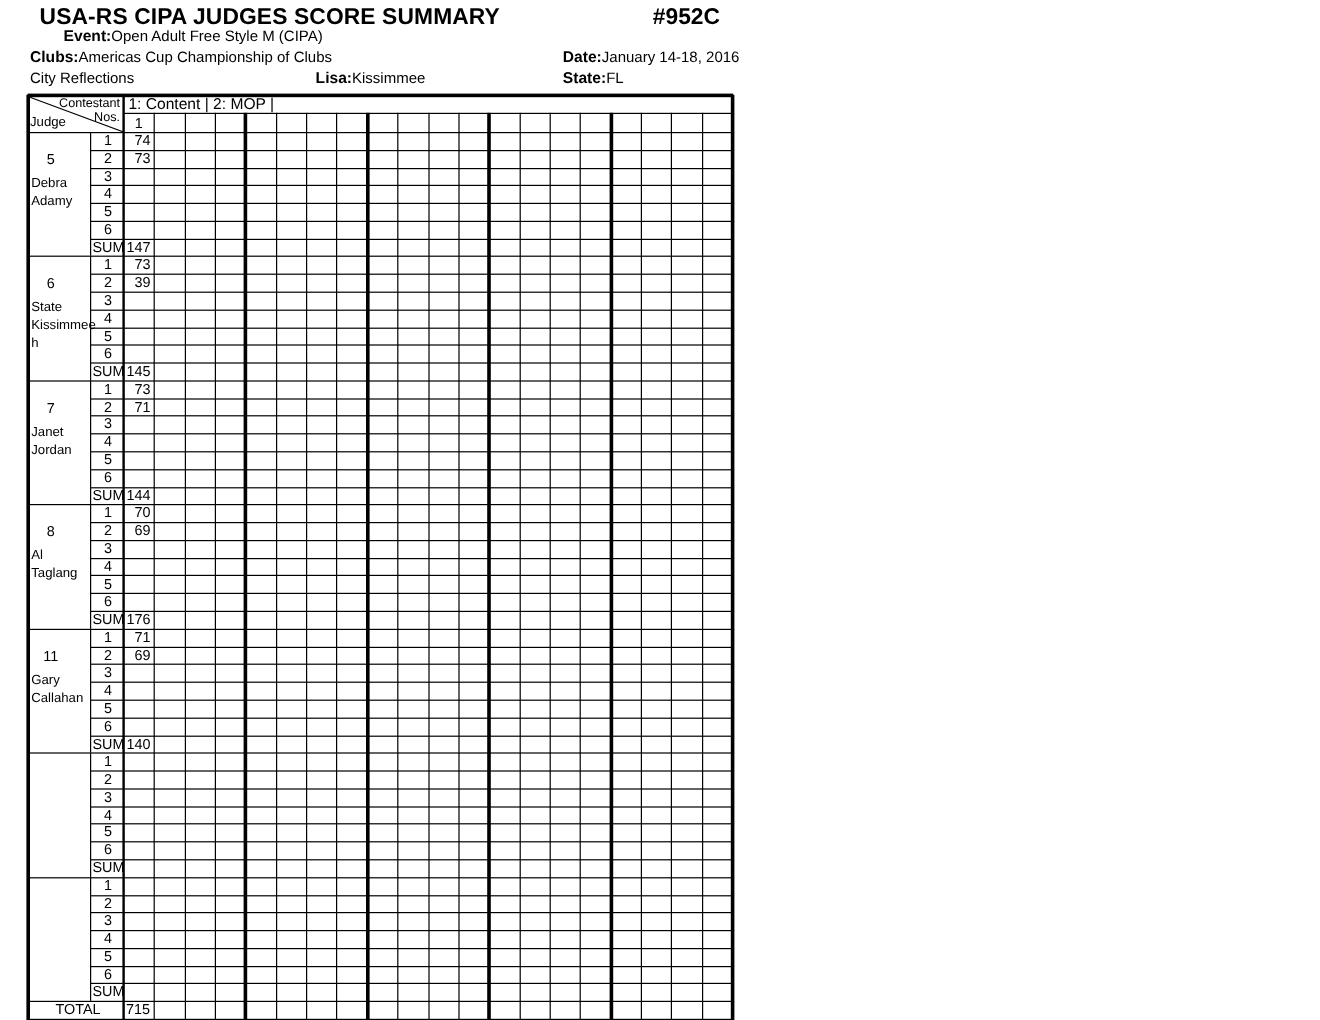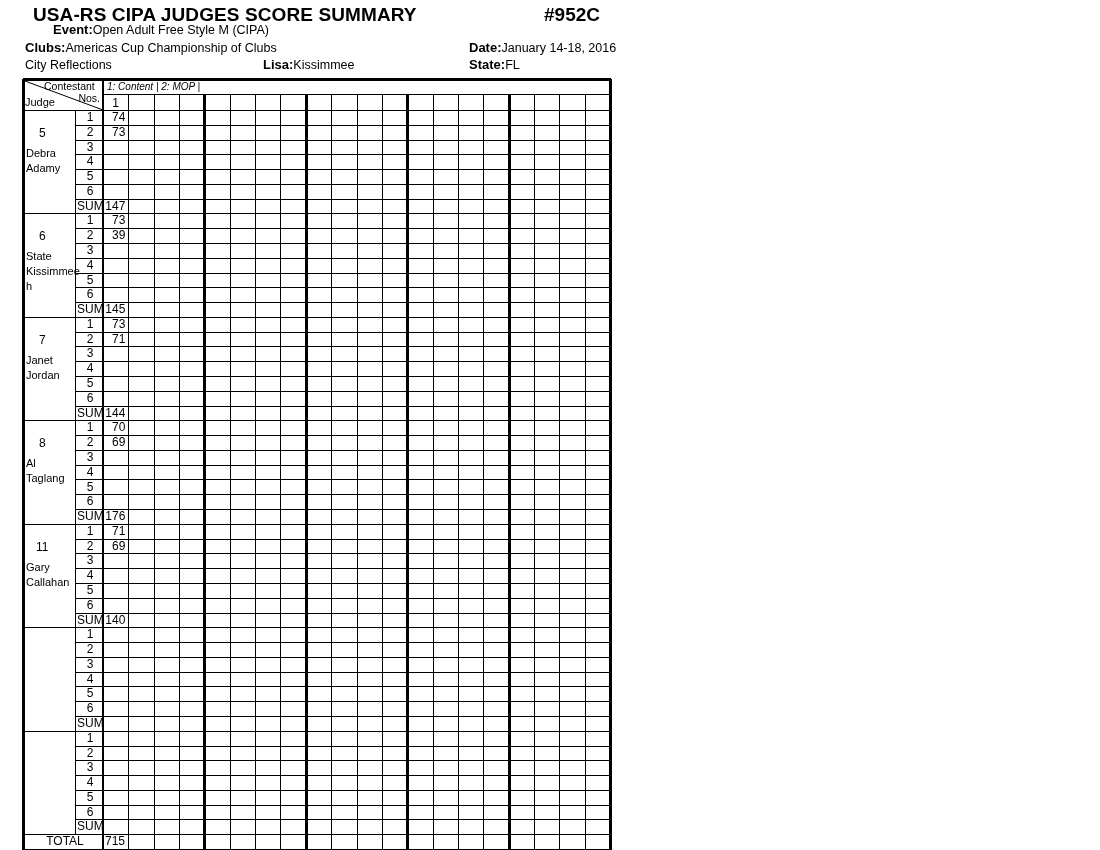--- a/index.html
+++ b/index.html
@@ -8,21 +8,21 @@
   .abs { position:absolute; white-space:nowrap; }
   .title { left:33px; top:4px; font-size:19px; font-weight:bold; letter-spacing:0.1px; }
   .formno { left:544px; top:4px; font-size:19px; font-weight:bold; }
   .meta { font-size:12.5px; line-height:14px; }
   .meta b { font-weight:bold; font-size:13px; }
   .meta span.v { font-weight:normal; }
 
   #grid { position:absolute; left:0; top:0; width:1100px; height:850px; }
   .hline, .vline { position:absolute; background:#000; }
   .cell { position:absolute; font-size:12px; line-height:13px; text-align:center; white-space:nowrap; overflow:visible; }
-  .small { font-size:10px;font-style:italic; }
+  .small { font-size:13px; }
   .judge-label { position:absolute; font-size:11px; line-height:15px; white-space:nowrap; }
 </style>
 </head>
 <body>
 
 <div class="abs title">USA-RS CIPA JUDGES SCORE SUMMARY</div>
 <div class="abs formno">#952C</div>
 
 <div class="abs meta" style="left:25px; top:23px;margin-left:28px;">
   <b>Event:</b><span class="v">Open Adult Free Style M  (CIPA)</span>
@@ -44,21 +44,21 @@
 <div id="grid">
     <div class="hline" style="left: 23px; top: 78px; width: 588px; height: 3px;"></div>
     <div class="vline" style="left: 22px; top: 79px; width: 3px; height: 771px;"></div>
     <div class="vline" style="left: 609px; top: 79px; width: 3px; height: 771px;"></div>
     <div class="hline" style="left: 103px; top: 94px; width: 507px; height: 1px;"></div>
     <div class="hline" style="left: 23px; top: 110px; width: 587px; height: 1px;"></div>
     <div class="vline" style="left: 102px; top: 79px; width: 2px; height: 771px;"></div>
     <svg width="80" height="31" style="position: absolute; left: 23px; top: 79px;">
       <line x1="2" y1="2" x2="80" y2="31" stroke="#000" stroke-width="1"></line>
     </svg>
-    <div class="cell" style="left: 44px; top: 80px; width: 56px; height: 13px; line-height: 13px; text-align: left; font-size: 10.5px;">Contestant</div>
+    <div class="cell" style="left: 44px; top: 80px; width: 56px; height: 13px; line-height: 13px; text-align: right; font-size: 10.5px;">Contestant</div>
     <div class="cell" style="left: 60px; top: 92px; width: 40px; height: 12px; line-height: 12px; text-align: right; font-size: 10.5px;">Nos.</div>
     <div class="cell" style="left: 25px; top: 96px; width: 40px; height: 13px; line-height: 13px; text-align: left; font-size: 11px;">Judge</div>
     <div class="cell small" style="left: 107px; top: 80px; width: 200px; height: 14px; line-height: 14px; text-align: left;">1: Content | 2: MOP |</div>
     <div class="vline" style="left: 128px; top: 94px; width: 1px; height: 756px;"></div>
     <div class="vline" style="left: 154px; top: 94px; width: 1px; height: 756px;"></div>
     <div class="vline" style="left: 179px; top: 94px; width: 1px; height: 756px;"></div>
     <div class="vline" style="left: 203px; top: 94px; width: 3px; height: 756px;"></div>
     <div class="vline" style="left: 230px; top: 94px; width: 1px; height: 756px;"></div>
     <div class="vline" style="left: 255px; top: 94px; width: 1px; height: 756px;"></div>
     <div class="vline" style="left: 280px; top: 94px; width: 1px; height: 756px;"></div>

